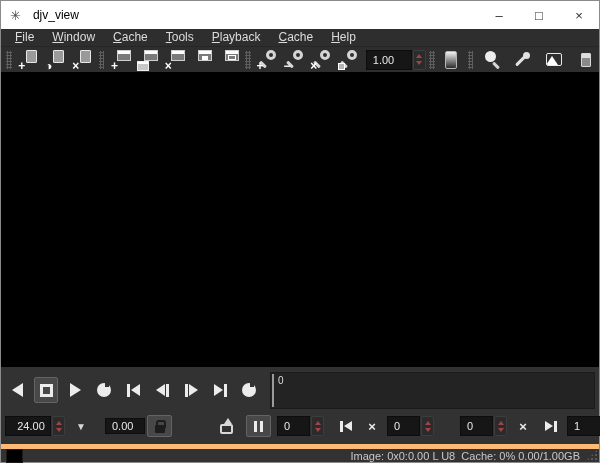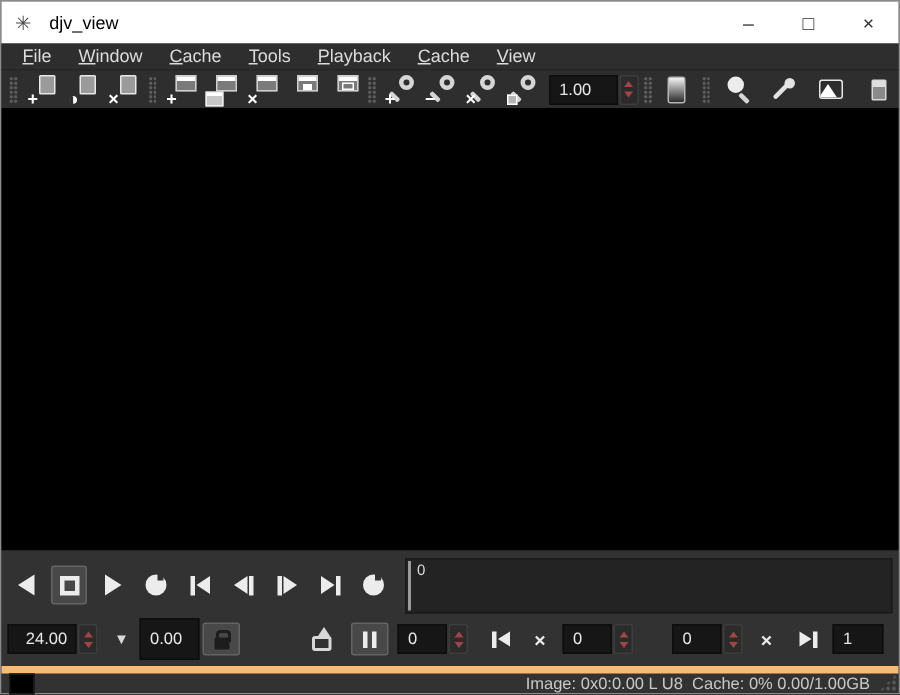--- a/index.html
+++ b/index.html
@@ -113,21 +113,21 @@
     </div>
   </div>
 
   <div class="menubar">
     <span class="menu-item">File</span>
     <span class="menu-item">Window</span>
     <span class="menu-item">Cache</span>
     <span class="menu-item">Tools</span>
     <span class="menu-item">Playback</span>
     <span class="menu-item">Cache</span>
-    <span class="menu-item">View</span>
+    <span class="menu-item">Help</span>
   </div>
 
   <div class="toolbar">
     <div class="grip"></div>
 
     <div class="tbtn">
       <span class="ic-wrap">
         <span class="doc-ic"></span>
           <span class="glyph-ovl">+</span>
       </span>
@@ -306,21 +306,21 @@
         <input class="spin-field" style="width: 46px; text-align: center;" value="24.00">
         <div class="spin-btns">
           <span class="arr-up"></span>
           <span class="arr-dn"></span>
         </div>
       </div>
       <div class="sbtn" style="width:24px;margin-left:4px;">
         <span class="dd-glyph">▼</span>
       </div>
 
-      <input class="spin-field" style="width: 40px; height: 28px; " value="0.00">
+      <input class="spin-field" style="width: 40px; height: 16px; margin-left: 12px;" value="0.00">
       <div class="sbtn toggle-btn pressed" style="margin-left:2px;">
         <span class="lock-ic"></span>
       </div>
 
       <div class="sbtn" style="width:24px;margin-left:42px;">
         <span class="shuttle-ic"></span>
       </div>
       <div class="sbtn toggle-btn pressed" style="margin-left:8px;">
         <span class="pause-ic">
             <span></span>

